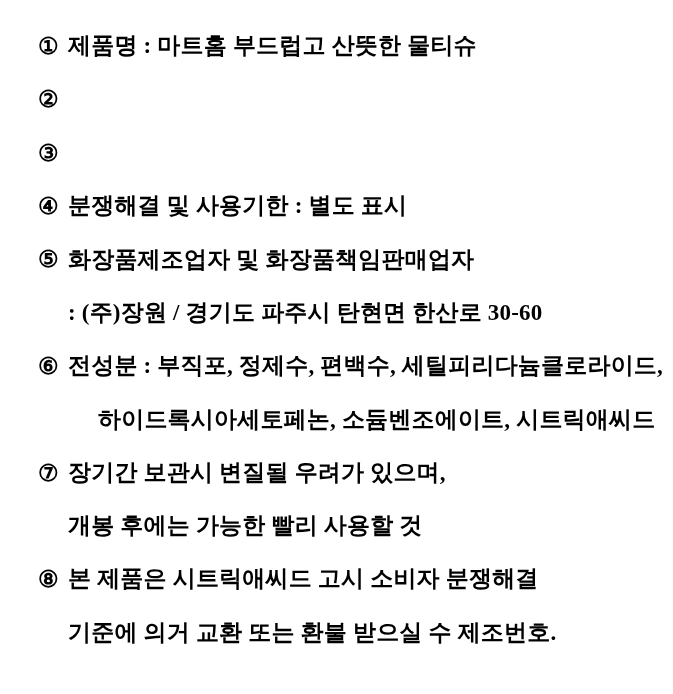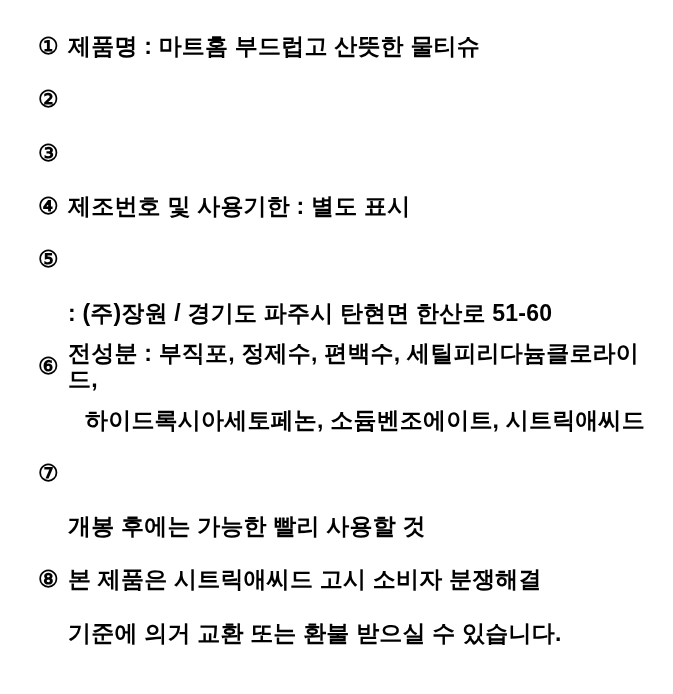--- a/index.html
+++ b/index.html
@@ -31,23 +31,24 @@
     font-size: 23px;
     font-weight: 700;
     line-height: 1;
   }
   .text {
     font-size: 23px;
     font-weight: 700;
     line-height: 1.15;
     white-space: pre-wrap;
     letter-spacing: 0.2px;
+    font-family: Liberation Serif, serif;
   }
   .indent-extra .text {
-    margin-left: 17px;
+    margin-left: 30px;
   }
 </style>
 </head>
 <body style="background: rgb(255, 255, 255); color: rgb(0, 0, 0);">
 
 <div class="sheet">
 
   <div class="row">
     <span class="marker">①</span>
     <span class="text">제품명 : 마트홈 부드럽고 산뜻한 물티슈</span>
@@ -56,54 +57,56 @@
   <div class="row">
     <span class="marker">②</span>
   </div>
 
   <div class="row">
     <span class="marker">③</span>
   </div>
 
   <div class="row">
     <span class="marker">④</span>
-    <span class="text">제조번호 및 사용기한 : 별도 표시</span>
+    <span class="text">분쟁해결 및 사용기한 : 별도 표시</span>
   </div>
 
   <div class="row">
     <span class="marker">⑤</span>
+    <span class="text">화장품제조업자 및 화장품책임판매업자</span>
   </div>
 
   <div class="row">
     <span class="marker"></span>
-    <span class="text">: (주)장원 / 경기도 파주시 탄현면 한산로 51-60</span>
+    <span class="text">: (주)장원 / 경기도 파주시 탄현면 한산로 30-60</span>
   </div>
 
   <div class="row">
     <span class="marker">⑥</span>
     <span class="text">전성분 : 부직포, 정제수, 편백수, 세틸피리다늄클로라이드,</span>
   </div>
 
   <div class="row indent-extra">
     <span class="marker"></span>
     <span class="text">하이드록시아세토페논, 소듐벤조에이트, 시트릭애씨드</span>
   </div>
 
   <div class="row">
     <span class="marker">⑦</span>
+    <span class="text">장기간 보관시 변질될 우려가 있으며,</span>
   </div>
 
   <div class="row">
     <span class="marker"></span>
     <span class="text">개봉 후에는 가능한 빨리 사용할 것</span>
   </div>
 
   <div class="row">
     <span class="marker">⑧</span>
     <span class="text">본 제품은 시트릭애씨드 고시 소비자 분쟁해결</span>
   </div>
 
   <div class="row">
     <span class="marker"></span>
-    <span class="text">기준에 의거 교환 또는 환불 받으실 수 있습니다.</span>
+    <span class="text">기준에 의거 교환 또는 환불 받으실 수 제조번호.</span>
   </div>
 
 </div>
 
 </body></html>

